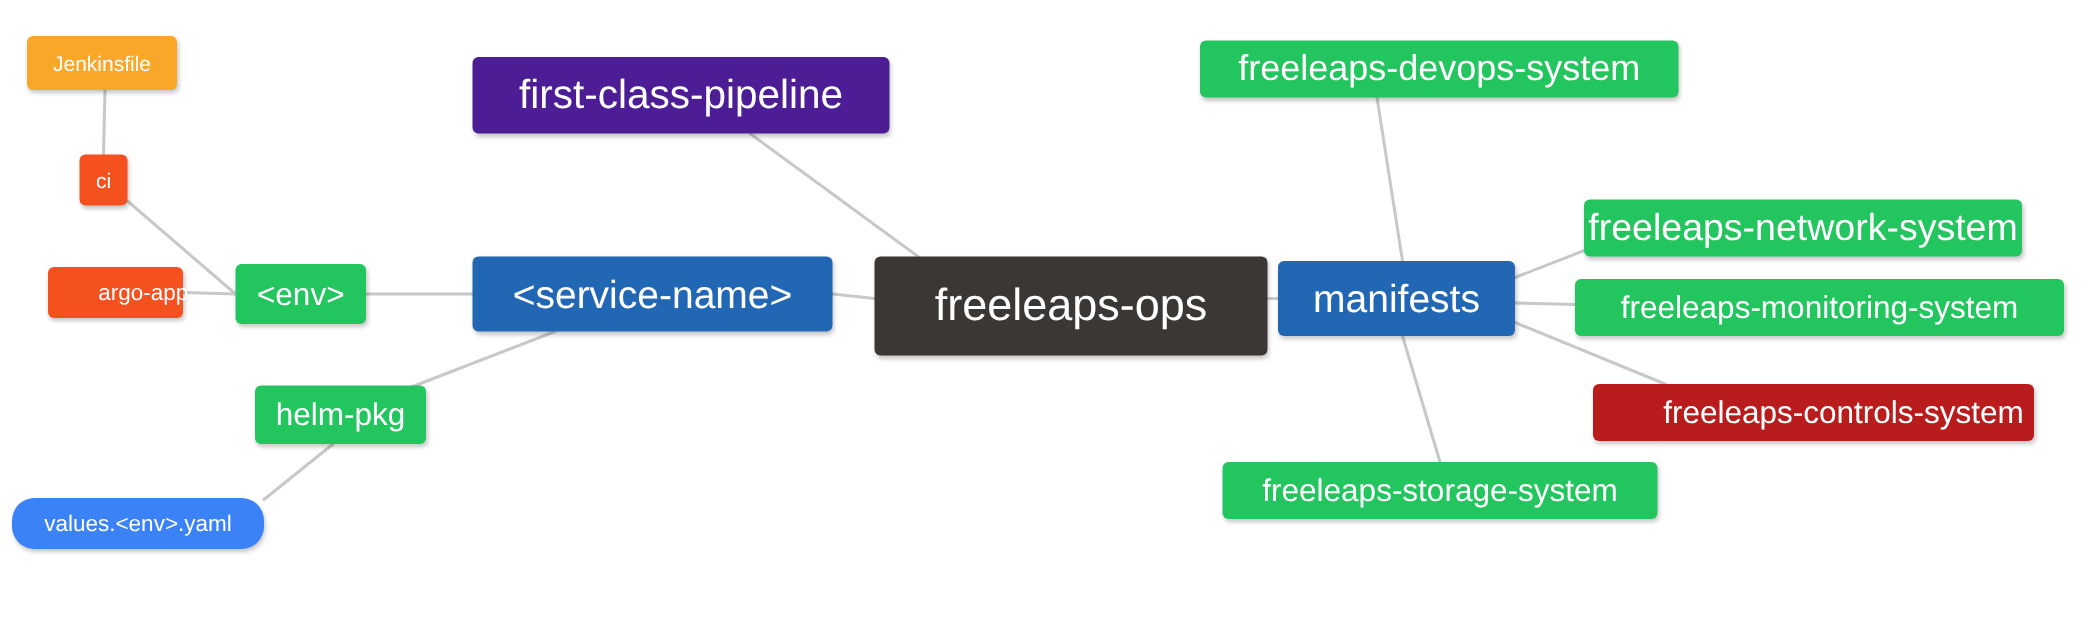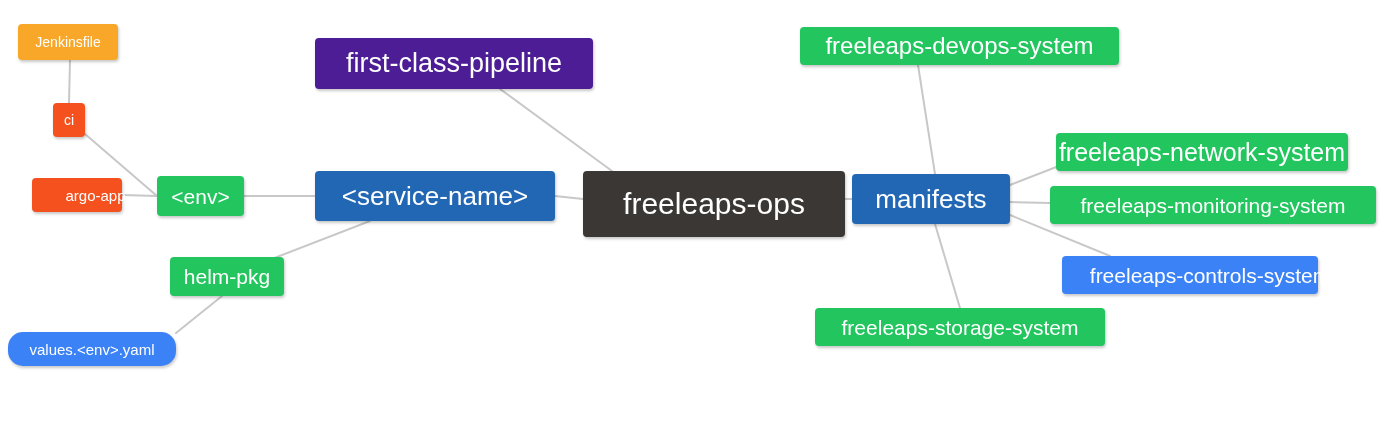--- a/index.html
+++ b/index.html
@@ -91,21 +91,21 @@
       </div>
       <div class="node" style="left: 800px; top: 27px; width: 319px; height: 38px; background: rgb(34, 197, 94); font-size: 24px;">
         <span class="node-label">freeleaps-devops-system</span>
       </div>
       <div class="node" style="left: 1056px; top: 112px; width: 292px; height: 38px; background: rgb(34, 197, 94); font-size: 25px; margin-top: 21px;">
         <span class="node-label">freeleaps-network-system</span>
       </div>
       <div class="node" style="left: 1050px; top: 186px; width: 326px; height: 38px; background: rgb(34, 197, 94); font-size: 21px;">
         <span class="node-label">freeleaps-monitoring-system</span>
       </div>
-      <div class="node" style="left: 1062px; top: 256px; width: 256px; height: 38px; background: #3b82f6; font-size: 21px; padding-left: 40px;">
+      <div class="node" style="left: 1062px; top: 256px; width: 294px; height: 38px; background: #b91c1c; font-size: 21px; padding-left: 40px;">
         <span class="node-label">freeleaps-controls-system</span>
       </div>
       <div class="node" style="left: 815px; top: 308px; width: 290px; height: 38px; background: rgb(34, 197, 94); font-size: 21px;">
         <span class="node-label">freeleaps-storage-system</span>
       </div>
     </div>
 
 </div>
 
 </body></html>

